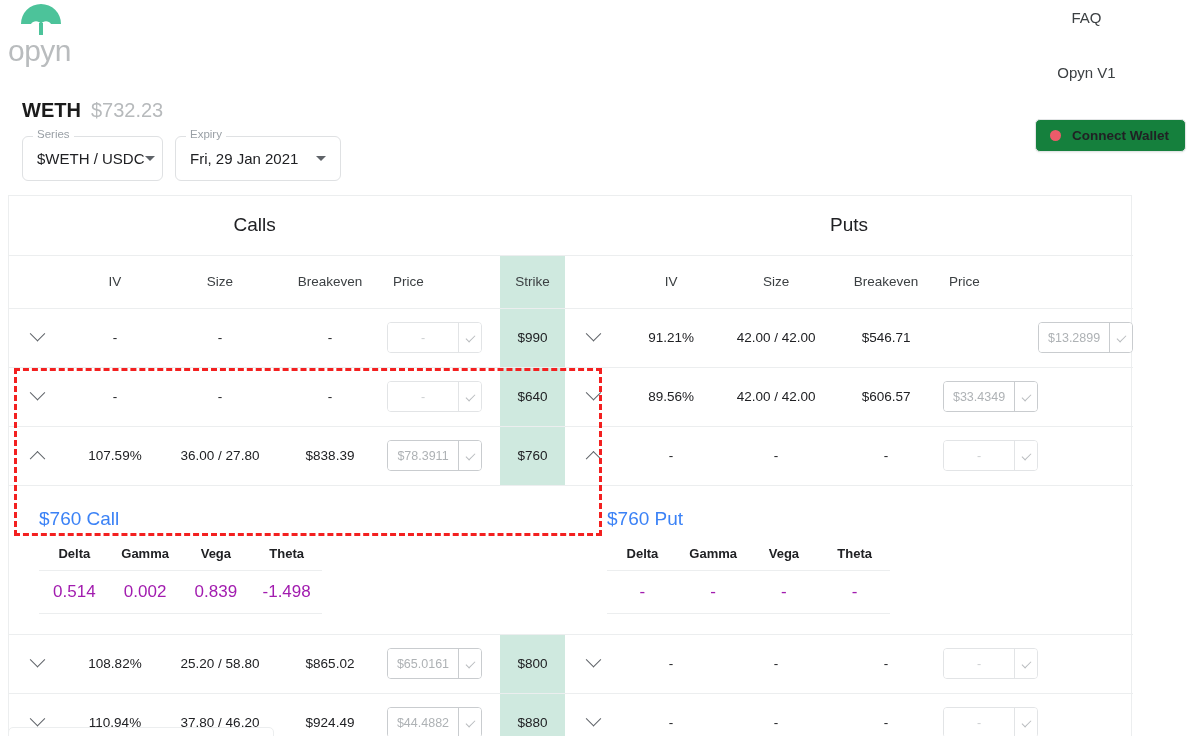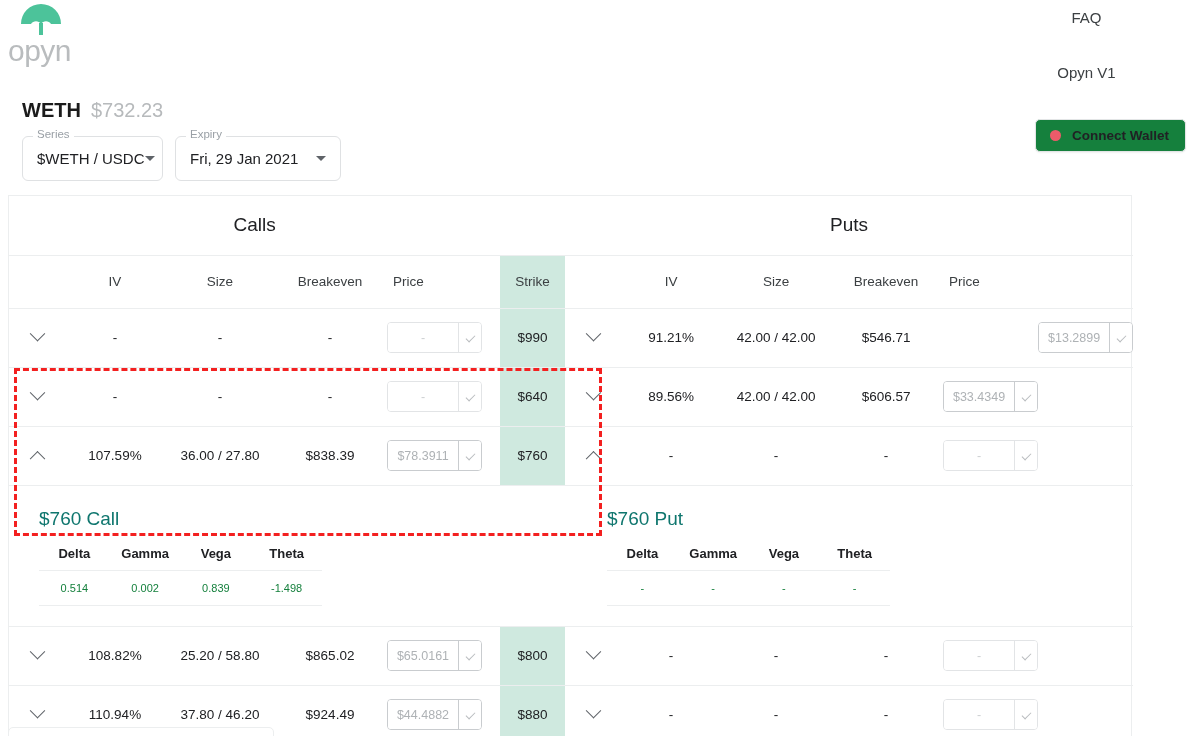--- a/index.html
+++ b/index.html
@@ -228,39 +228,39 @@
     border-left: 1.4px solid #b9bcbf;
     border-bottom: 1.4px solid #b9bcbf;
     transform: rotate(-45deg);
   }
 
   
   .exp-row td { border-bottom: 1px solid #eceeef; padding: 0; }
   .greeks-panel { padding: 22px 0 20px 30px; }
   .greeks-title {
     font-size: 19px;
-    color: #0f766e;
+    color: #3b82f6;
     margin-bottom: 12px;
   }
   .greeks-tbl {
     border-collapse: collapse;
     width: 283px;
     table-layout: fixed;
   }
   .greeks-tbl th {
     font-size: 13px;
     font-weight: bold;
     color: #202124;
     text-align: center;
     padding: 4px 0 9px 0;
     border-bottom: 1px solid #eceeef;
   }
   .greeks-tbl td {
-    font-size: 11px;
-    color: #15803d;
+    font-size: 17px;
+    color: #a21caf;
     text-align: center;
     padding: 11px 0 11px 0;
     border-bottom: 1px solid #eceeef;
   }
 
   
   .annot {
     position: absolute;
     border: 3px dashed #f32020;
     pointer-events: none;

